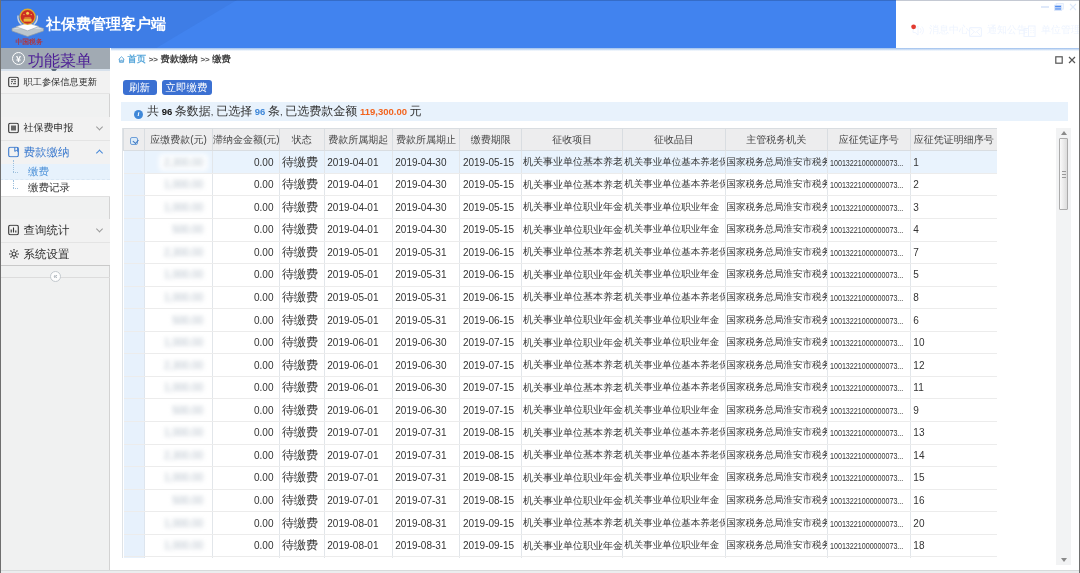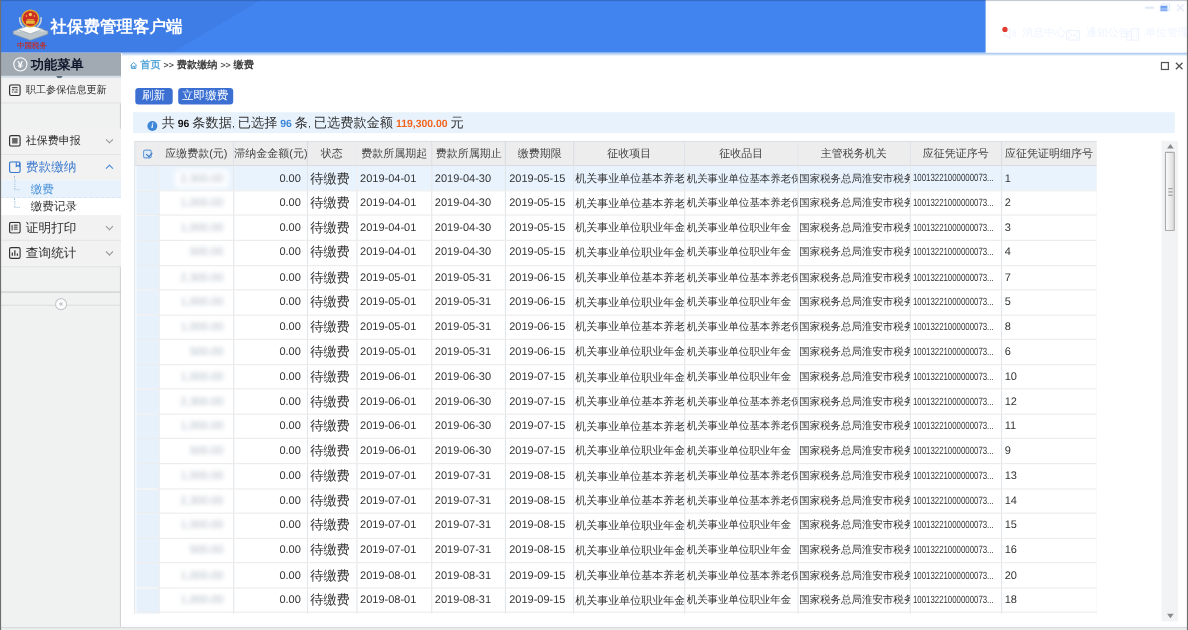--- a/index.html
+++ b/index.html
@@ -8,21 +8,21 @@
 #titlebar{position:absolute;left:0;top:0;width:896px;height:48px;background:#4183ef}
 #titlebar .shade{position:absolute;left:0;top:0;width:237px;height:48px;background:rgba(25,42,90,.055);clip-path:polygon(0 0,100% 0,66% 100%,0 100%)}
 #apptitle{position:absolute;left:46px;top:15px;color:#fff;font-size:15px;font-weight:bold}
 .winctl{position:absolute;top:3px;color:#e8effb}
 
 .toplink{position:absolute;top:24px;height:13px;color:#eef4ff;font-size:9px;display:flex;align-items:flex-end}
 .toplink span{margin-left:5px;display:inline-block;white-space:nowrap;font-size:10px}
 
 #sidebar{position:absolute;left:0;top:48px;width:110px;height:525px;background:#f0f1f1;border-right:1px solid #d3d3d3}
 #menuhead{position:absolute;left:0;top:0;width:110px;height:21px;background:#a1aab3}
-#menuhead .t{position:absolute;left:28px;top:3px;color:#0f172a;font-size:12px;font-weight:bold}
+#menuhead .t{position:absolute;left:28px;top:3px;color:#4c1d95;font-size:16px;font-weight:normal}
 #menuhead .circ{position:absolute;left:12px;top:3.5px;width:13px;height:13px;border:1.3px solid #fff;border-radius:50%;color:#fff;font-size:9px;text-align:center;line-height:12px;font-weight:bold}
 #mh-line{position:absolute;left:0;top:21px;width:110px;height:2px;background:#d7e1ec}
 #mh-tri{position:absolute;left:51px;top:21px;width:0;height:0;border-left:3.5px solid transparent;border-right:3.5px solid transparent;border-top:4px solid #5d6e7d}
 .mrow{position:absolute;left:0;width:110px;height:23.2px;border-bottom:1px solid #e4e4e4;background:#f2f2f2}
 .mrow .lbl{position:absolute;left:23.5px;top:50%;transform:translateY(-50%);font-size:8.5px;color:#2e2e2e;white-space:nowrap}
 .mrow .ic{position:absolute;left:8px;top:50%;transform:translateY(-50%)}
 .chev{position:absolute;right:8px;top:50%;width:5px;height:5px;border-right:1.2px solid #9a9a9a;border-bottom:1.2px solid #9a9a9a}
 .chev.down{transform:translateY(-70%) rotate(45deg)}
 .chev.up{transform:translateY(-30%) rotate(-135deg);border-color:#4688d8}
 
@@ -168,35 +168,34 @@
         <i class="tree" style="top:-4px;height:12px"></i>
         <i class="treeh"></i>
         <span class="lbl">缴费</span>
       </div>
    <div class="srow">
         <i class="tree" style="height:8px"></i>
         <i class="treeh"></i>
         <span class="lbl">缴费记录</span>
       </div>
  </div>
- <div class="mrow" style="top:148.2px">
-   <svg class="ic" width="11" height="11" viewBox="0 0 11 11">
-        <rect x="0.7" y="0.7" width="9.6" height="9.6" rx="1.5" fill="none" stroke="#333" stroke-width="1.1"></rect>
-        <path d="M3 3 v5 M4.6 3.2 h3.4 M4.6 5 h3.4 M4.6 6.8 h3.4" stroke="#333" stroke-width="0.9"></path>
-      </svg>
-   <span class="lbl" style="font-size:11.5px">证明打印</span>
-   <i class="chev down"></i>
- </div>
  <div class="mrow" style="top:171.4px">
    <svg class="ic" width="11" height="11" viewBox="0 0 11 11">
         <rect x="0.7" y="0.7" width="9.6" height="9.6" rx="1.5" fill="none" stroke="#333" stroke-width="1.1"></rect>
         <path d="M3.2 8 v-3 M5.5 8 v-5 M7.8 8 v-2" stroke="#333" stroke-width="1.1"></path>
       </svg>
    <span class="lbl" style="font-size:11.5px">查询统计</span>
    <i class="chev down"></i>
+ </div>
+ <div class="mrow" style="top:194.6px;border-bottom:none">
+   <svg class="ic" width="12" height="12" viewBox="0 0 12 12">
+        <circle cx="6" cy="6" r="2" fill="none" stroke="#333" stroke-width="1.1"></circle>
+        <path d="M6 1 v1.6 M6 9.4 V11 M1 6 h1.6 M9.4 6 H11 M2.5 2.5 l1.1 1.1 M8.4 8.4 l1.1 1.1 M9.5 2.5 L8.4 3.6 M3.6 8.4 L2.5 9.5" stroke="#333" stroke-width="1.2"></path>
+      </svg>
+   <span class="lbl" style="font-size:11.5px">系统设置</span>
  </div>
  <div id="side-solid"></div>
     <div id="side-faint"></div>
  <div id="collapse">«</div>
 </div>
 
 <div id="content">
     <div style="position:absolute;left:0;top:0;width:969px;height:3px;background:linear-gradient(180deg,#9bbeec,#fdfeff)"></div>
  <svg class="abs" style="left:6.5px;top:7.5px" width="7" height="7" viewBox="0 0 11 11">
       <path d="M1 5.5 L5.5 1.2 L10 5.5 M2.3 5 v4.8 h6.4 V5 M4.3 9.8 v-3.2 h2.4 v3.2" fill="none" stroke="#4a9ad2" stroke-width="1.3"></path>

